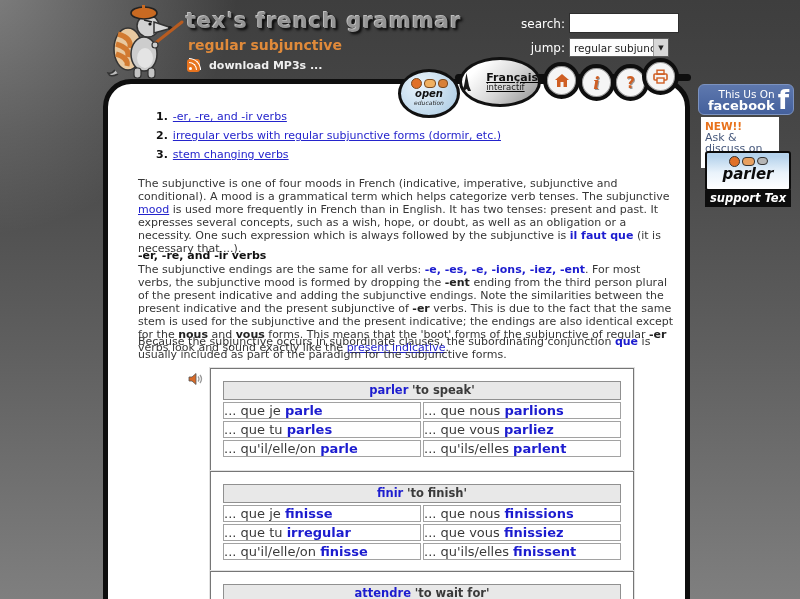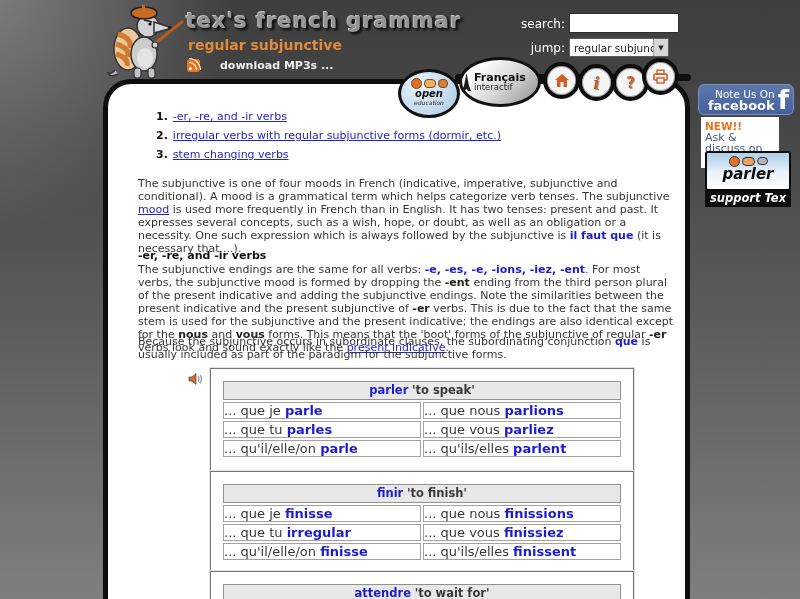--- a/index.html
+++ b/index.html
@@ -6,21 +6,21 @@
   .page{position:relative;width:800px;height:599px;overflow:hidden;
     font-family:"DejaVu Sans",sans-serif;
     background:
       radial-gradient(circle at -4% -6%, rgba(255,255,255,0.38), rgba(255,255,255,0) 26%),
       linear-gradient(to bottom,#3e3e3e 0%,#474747 22%,#5f5f5f 58%,#7f7f7f 100%);}
   .abs{position:absolute;}
   
   .site-title{left:186px;top:9px;font-weight:bold;font-size:21px;letter-spacing:1px;color:#949494;
     text-shadow:-1px -1px 0 #bfbfbf,1px 1px 0 #1a1a1a,2px 2px 3px #000;}
   .site-sub{left:188px;top:37px;font-weight:bold;font-size:14px;color:#e08a3a;}
-  .dl-row{left:187px;top:59px;display:flex;align-items:center;gap:20px;cursor:pointer;}
+  .dl-row{left:187px;top:59px;display:flex;align-items:center;gap:9px;cursor:pointer;}
   .rss-badge{width:13px;height:13px;border-radius:3px;background:#e8741f;position:relative;flex:0 0 auto;}
   .rss-badge i{position:absolute;left:2px;bottom:2px;width:3px;height:3px;border-radius:50%;background:#fff;}
   .rss-badge b{position:absolute;left:2px;bottom:2px;width:7px;height:7px;border:1.5px solid #fff;border-left:none;border-bottom:none;border-radius:0 9px 0 0;}
   .rss-badge u{position:absolute;left:2px;bottom:2px;width:11px;height:11px;border:1.5px solid #fff;border-left:none;border-bottom:none;border-radius:0 13px 0 0;}
   .dl-text{font-size:11px;font-weight:600;color:#efefef;}
   .hdr-label{width:48px;text-align:right;font-size:12px;color:#fff;}
   .search-label{left:517px;top:17px;}
   .search-input{left:569px;top:13px;width:102px;height:16px;border:1px solid #2e2e2e;background:#fff;font-size:11px;padding:1px 3px;}
   .jump-label{left:517px;top:41px;}
   .jump-select{left:569px;top:38px;width:98px;height:17px;background:#fdfdfd;border:1px solid #5a5a5a;display:flex;align-items:center;cursor:pointer;}
@@ -33,21 +33,21 @@
   .oe-oval{left:398px;top:69px;width:56px;height:43px;border-radius:50%;border:3px solid #111;
     background:radial-gradient(circle at 35% 30%,#eaf4fc,#b9d4e8 75%,#9dbdd8);text-align:center;cursor:pointer;}
   .oe-dots{display:flex;justify-content:center;gap:2px;margin-top:6px;}
   .oe-dots span{display:inline-block;border:1px solid #7a4a20;}
   .d1{width:9px;height:9px;border-radius:50%;background:#e07028;}
   .d2{width:10px;height:7px;border-radius:4px;background:#f0b060;margin-top:1px;}
   .d3{width:8px;height:7px;border-radius:4px;background:#d88038;margin-top:1px;}
   .oe-open{font-style:italic;font-weight:bold;font-size:10px;color:#111;line-height:10px;}
   .oe-edu{font-style:italic;font-size:6px;color:#222;line-height:7px;}
   .fi-oval{left:459px;top:57px;width:76px;height:44px;border-radius:50%;border:3px solid #111;
-    background:linear-gradient(135deg,#ffffff 20%,#d8d8d8 55%,#8f8f8f);display:flex;align-items:center;justify-content:flex-start;gap:3px;cursor:pointer;}
+    background:linear-gradient(135deg,#ffffff 20%,#d8d8d8 55%,#8f8f8f);display:flex;align-items:center;justify-content:space-between;gap:13px;cursor:pointer;text-decoration:underline;}
   .fi-col{text-align:left;}
   .fi-l1{font-weight:bold;font-size:11px;color:#101010;line-height:11px;}
   .fi-l2{font-size:8.5px;color:#222;line-height:9px;}
   
   .cicon{width:29px;height:29px;border-radius:50%;background:#f5f5f5;border:4px solid #0e0e0e;
     box-shadow:inset 0 0 0 1px #9c9c9c;display:flex;align-items:center;justify-content:center;cursor:pointer;}
   .ic-home{left:543px;top:62px;}
   .ic-info{left:578px;top:64px;}
   .ic-help{left:612px;top:64px;}
   .ic-print{left:642px;top:58px;}
@@ -177,21 +177,21 @@
   <div class="abs cicon ic-print">
     <svg width="17" height="15" viewBox="0 0 17 15">
       <rect x="2" y="5" width="13" height="6" rx="1" fill="none" stroke="#cf5f24" stroke-width="1.6"></rect>
       <rect x="5" y="1.2" width="7" height="4" fill="none" stroke="#cf5f24" stroke-width="1.4"></rect>
       <rect x="5" y="9" width="7" height="5" fill="#f5f5f5" stroke="#cf5f24" stroke-width="1.4"></rect>
     </svg>
   </div>
 
   <div class="abs fb-badge">
     <span class="fb-lines">
-      <div class="fb-l1">Note Us On</div>
+      <div class="fb-l1">This Us On</div>
       <div class="fb-l2">facebook</div>
     </span>
     <span class="fb-f">f</span>
   </div>
   <div class="abs new-box">
     <div class="new-title">NEW!!</div>
     <div class="new-text">Ask &amp; discuss on</div>
     <div class="new-text">facebook</div>
   </div>
   <div class="abs donate-btn">

